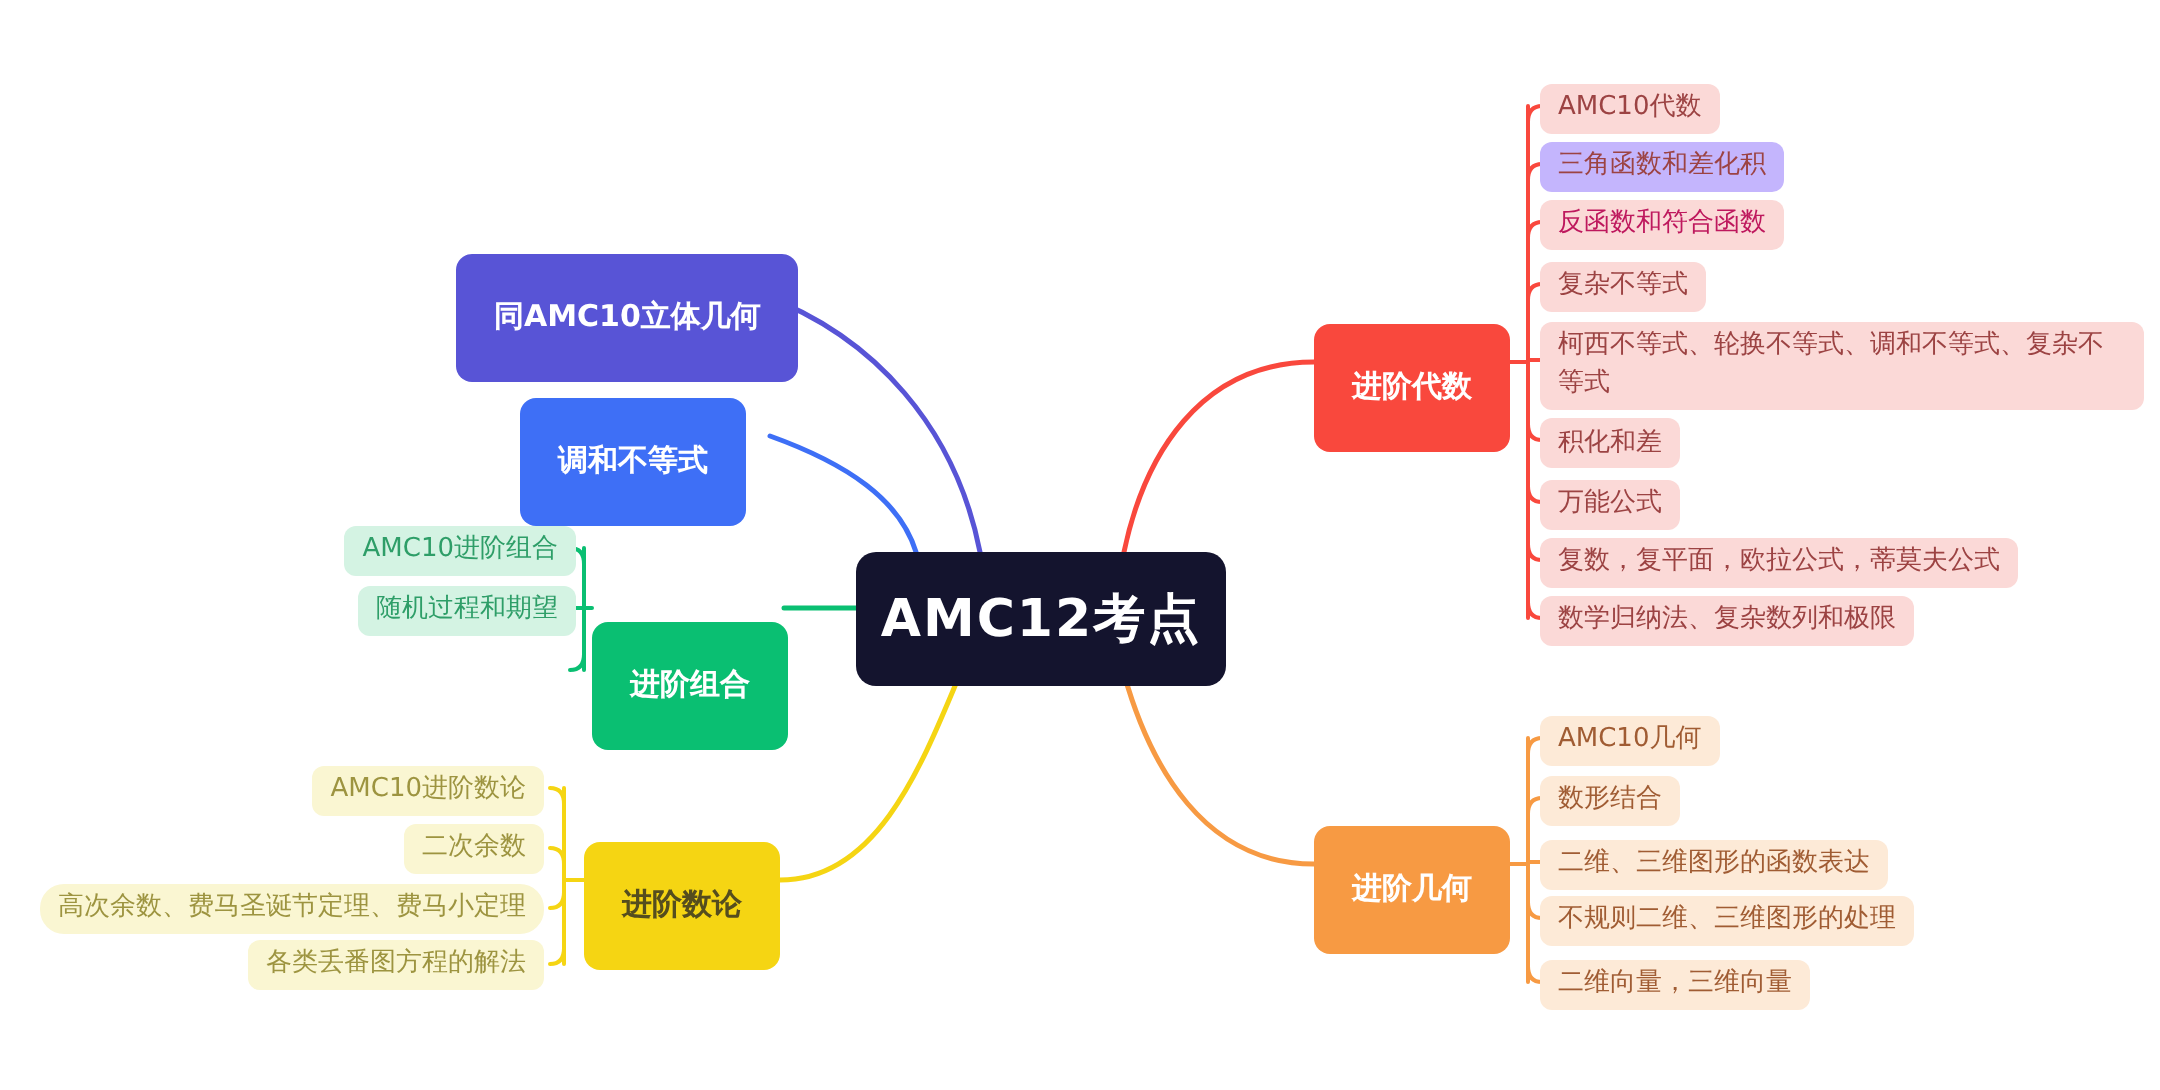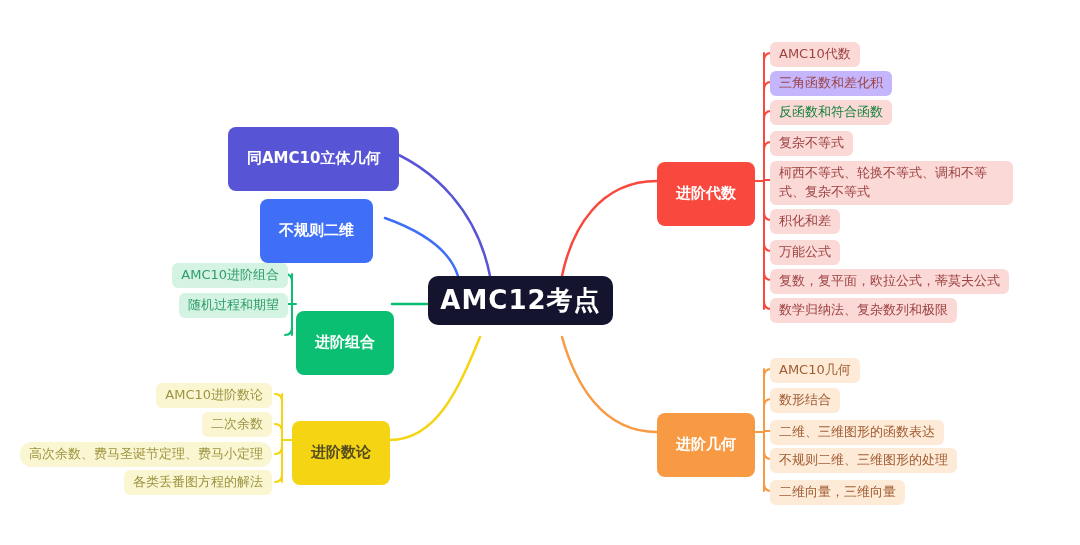--- a/index.html
+++ b/index.html
@@ -1,26 +1,26 @@
 <!DOCTYPE html>
 <html><head>
 <meta charset="utf-8">
 <style>
   html,body{margin:0;padding:0;}
   body{font-family:"DejaVu Sans","Liberation Sans",sans-serif;}
   #canvas{position:relative;width:1080px;height:545px;background:#ffffff;overflow:hidden;}
   #edges{position:absolute;left:0;top:0;width:1080px;height:545px;}
   .node{position:absolute;box-sizing:border-box;display:flex;align-items:center;justify-content:center;}
-  .root{left:428px;top:276px;width:185px;height:49px;border-radius:10px;
+  .root{left:428px;top:276px;width:185px;height:67px;border-radius:10px;
         font-size:26px;font-weight:bold;letter-spacing:1px;z-index:3;}
   .parent{padding:22px 19px;border-radius:8px;font-size:15px;font-weight:bold;
           white-space:nowrap;line-height:1.3;z-index:2;}
   .child{padding:3px 9px;border-radius:6px;font-size:13px;line-height:1.45;
          white-space:nowrap;z-index:2;}
-  .child.wrap{white-space:normal;width:243px;word-break:break-all;}
+  .child.wrap{white-space:normal;width:302px;word-break:break-all;}
 </style>
 </head>
 <body>
 
 <div id="canvas">
 
   <svg id="edges" viewBox="0 0 1080 545">
 
     <path d="M380 147 C438 168 478 215 490 276" fill="none" stroke-width="2.5" stroke-linecap="round" stroke="#5854d6"></path>
 
@@ -36,36 +36,36 @@
     <path d="M753 181 L764 181 M764 53 L764 309 M764 61 Q764 53 771 53 M764 90 Q764 82 771 82 M764 119 Q764 111 771 111 M764 150 Q764 142 771 142 M764 180 L771 180 M764 212 Q764 220 771 220 M764 243 Q764 251 771 251 M764 272 Q764 280 771 280 M764 301 Q764 309 771 309" fill="none" stroke-width="2" stroke-linecap="round" stroke="#f9483d"></path>
 
     <path d="M562 337 C575 383 602 432 657 432" fill="none" stroke-width="2.5" stroke-linecap="round" stroke="#f79a43"></path>
     <path d="M753 432 L764 432 M764 369 L764 491 M764 377 Q764 369 771 369 M764 407 Q764 399 771 399 M764 431 L771 431 M764 451 Q764 459 771 459 M764 483 Q764 491 771 491" fill="none" stroke-width="2" stroke-linecap="round" stroke="#f79a43"></path>
   </svg>
 
   <div class="node root" style="background: rgb(20, 20, 46); color: rgb(255, 255, 255);">AMC12考点</div>
 
   <div class="node parent" style="left: 228px; top: 127px; background: rgb(88, 84, 214); color: rgb(255, 255, 255);">同AMC10立体几何</div>
 
-  <div class="node parent" style="left: 260px; top: 199px; background: rgb(62, 111, 246); color: rgb(255, 255, 255);">不规则二维</div>
+  <div class="node parent" style="left: 260px; top: 199px; background: rgb(62, 111, 246); color: rgb(255, 255, 255);">调和不等式</div>
 
   <div class="node parent" style="left: 296px; top: 285px; background: rgb(10, 191, 114); color: rgb(255, 255, 255); margin-top: 26px;">进阶组合</div>
   <div class="node child" style="right: 792px; top: 263px; background: rgb(212, 243, 227); color: rgb(46, 158, 104);">AMC10进阶组合</div>
   <div class="node child" style="right: 792px; top: 293px; background: rgb(212, 243, 227); color: rgb(46, 158, 104);">随机过程和期望</div>
 
   <div class="node parent" style="left: 292px; top: 421px; background: rgb(245, 213, 19); color: rgb(85, 77, 30);">进阶数论</div>
   <div class="node child" style="right: 808px; top: 383px; background: rgb(250, 246, 210); color: rgb(157, 148, 64);">AMC10进阶数论</div>
   <div class="node child" style="right: 808px; top: 412px; background: rgb(250, 246, 210); color: rgb(157, 148, 64);">二次余数</div>
   <div class="node child" style="right: 808px; top: 442px; background: rgb(250, 246, 210); color: rgb(157, 148, 64); border-radius: 12px;">高次余数、费马圣诞节定理、费马小定理</div>
   <div class="node child" style="right: 808px; top: 470px; background: rgb(250, 246, 210); color: rgb(157, 148, 64);">各类丢番图方程的解法</div>
 
   <div class="node parent" style="left: 657px; top: 162px; background: rgb(249, 72, 61); color: rgb(255, 255, 255);">进阶代数</div>
   <div class="node child" style="left: 770px; top: 42px; background: rgb(251, 217, 215); color: rgb(156, 67, 67);">AMC10代数</div>
   <div class="node child" style="left: 770px; top: 71px; background: #c4b5fd; color: rgb(156, 67, 67);">三角函数和差化积</div>
-  <div class="node child" style="left: 770px; top: 100px; background: rgb(251, 217, 215); color: #15803d;">反函数和符合函数</div>
+  <div class="node child" style="left: 770px; top: 100px; background: rgb(251, 217, 215); color: #be185d;">反函数和符合函数</div>
   <div class="node child" style="left: 770px; top: 131px; background: rgb(251, 217, 215); color: rgb(156, 67, 67);">复杂不等式</div>
   <div class="node child wrap" style="left: 770px; top: 161px; background: rgb(251, 217, 215); color: rgb(156, 67, 67);">柯西不等式、轮换不等式、调和不等式、复杂不等式</div>
   <div class="node child" style="left: 770px; top: 209px; background: rgb(251, 217, 215); color: rgb(156, 67, 67); font-family: Liberation Serif, serif;">积化和差</div>
   <div class="node child" style="left: 770px; top: 240px; background: rgb(251, 217, 215); color: rgb(156, 67, 67);">万能公式</div>
   <div class="node child" style="left: 770px; top: 269px; background: rgb(251, 217, 215); color: rgb(156, 67, 67);">复数，复平面，欧拉公式，蒂莫夫公式</div>
   <div class="node child" style="left: 770px; top: 298px; background: rgb(251, 217, 215); color: rgb(156, 67, 67);">数学归纳法、复杂数列和极限</div>
 
   <div class="node parent" style="left: 657px; top: 413px; background: rgb(247, 154, 67); color: rgb(255, 255, 255);">进阶几何</div>
   <div class="node child" style="left: 770px; top: 358px; background: rgb(253, 234, 215); color: rgb(160, 92, 51);">AMC10几何</div>
   <div class="node child" style="left: 770px; top: 388px; background: rgb(253, 234, 215); color: rgb(160, 92, 51);">数形结合</div>

